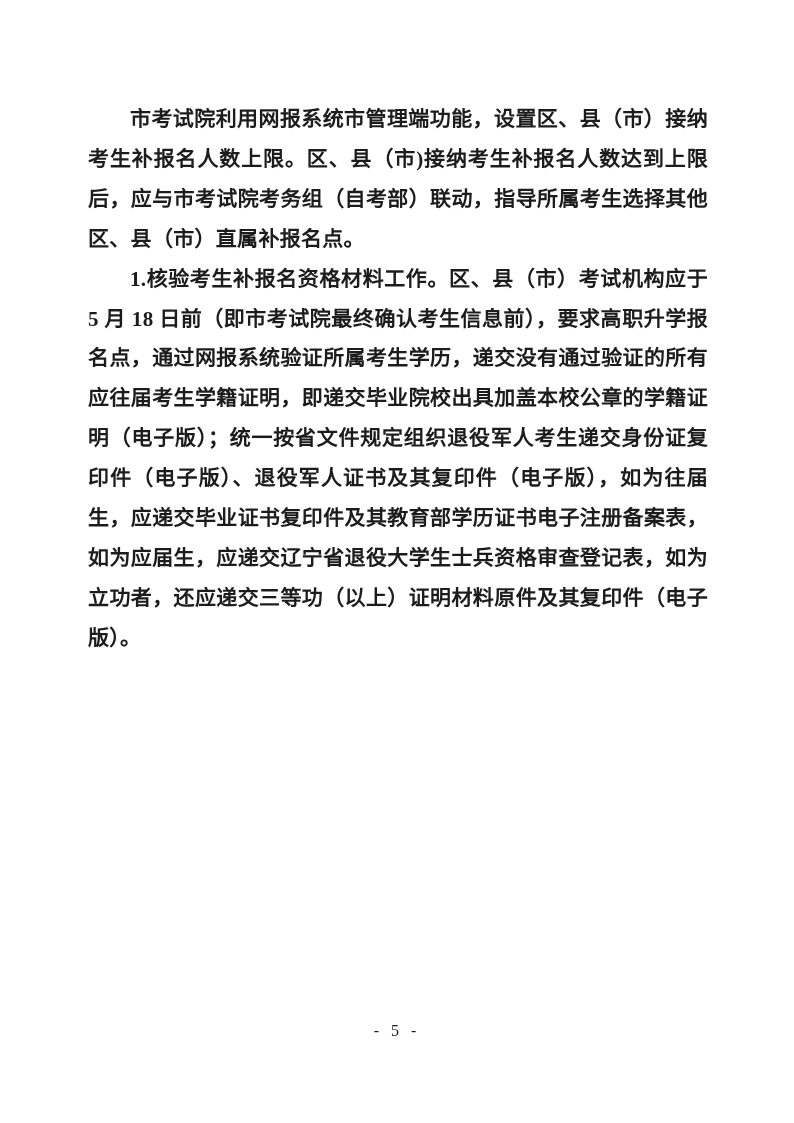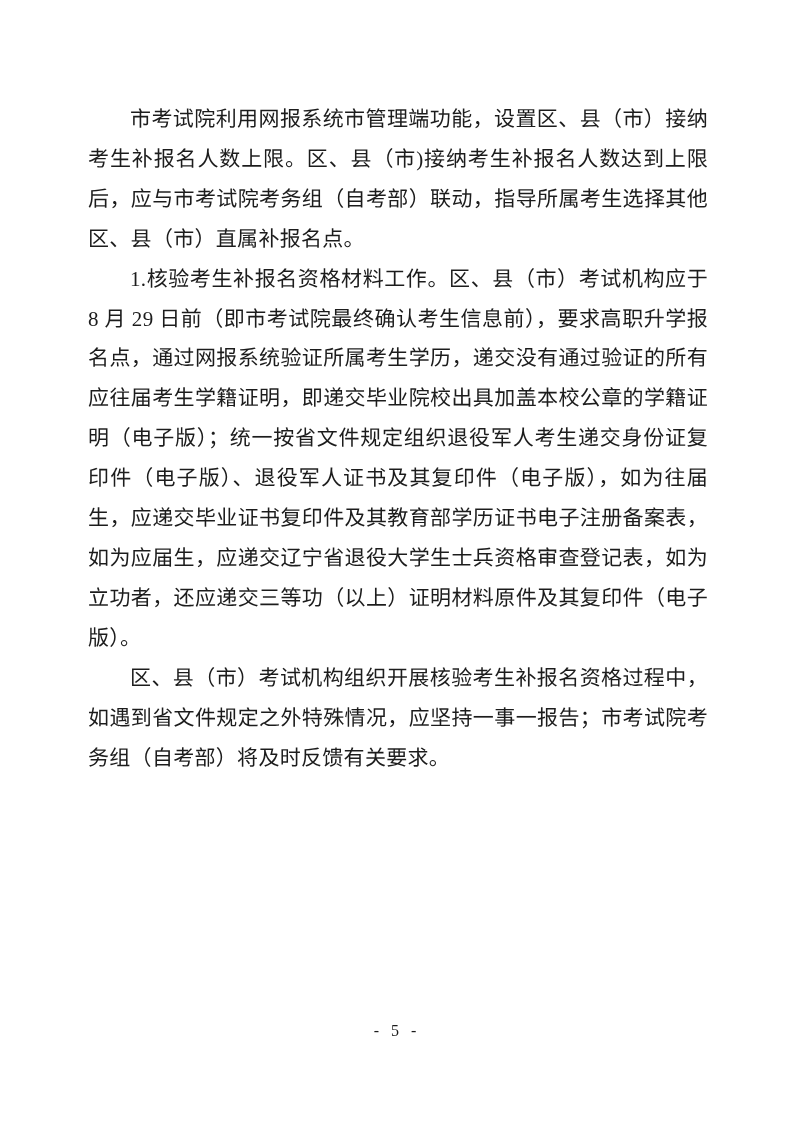--- a/index.html
+++ b/index.html
@@ -25,20 +25,21 @@
   }
   .content p {
     margin: 0;
     font-size: 21px;
     line-height: 39.9px;
     text-align: justify;
     text-justify: inter-ideograph;
     text-indent: 2em;
     letter-spacing: 0.3px;
     word-break: break-all;
+    font-weight: bold;
   }
   .content p.heading {
     font-weight: bold;
     letter-spacing: 0.5px;
   }
   .footer {
     position: absolute;
     left: 0;
     top: 1022px;
     width: 100%;
@@ -51,21 +52,20 @@
 </style>
 </head>
 <body>
 
 <div class="page">
 
   <div class="content">
     <p>市考试院利用网报系统市管理端功能，设置区、县（市）接纳考生补报名人数上限。区、县（市)接纳考生补报名人数达到上限后，应与市考试院考务组（自考部）联动，指导所属考生选择其他区、县（市）直属补报名点。</p>
 
 
-    <p>1.核验考生补报名资格材料工作。区、县（市）考试机构应于 8 月 29 日前（即市考试院最终确认考生信息前），要求高职升学报名点，通过网报系统验证所属考生学历，递交没有通过验证的所有应往届考生学籍证明，即递交毕业院校出具加盖本校公章的学籍证明（电子版）；统一按省文件规定组织退役军人考生递交身份证复印件（电子版）、退役军人证书及其复印件（电子版），如为往届生，应递交毕业证书复印件及其教育部学历证书电子注册备案表，如为应届生，应递交辽宁省退役大学生士兵资格审查登记表，如为立功者，还应递交三等功（以上）证明材料原件及其复印件（电子版）。</p>
+    <p>1.核验考生补报名资格材料工作。区、县（市）考试机构应于 5 月 18 日前（即市考试院最终确认考生信息前），要求高职升学报名点，通过网报系统验证所属考生学历，递交没有通过验证的所有应往届考生学籍证明，即递交毕业院校出具加盖本校公章的学籍证明（电子版）；统一按省文件规定组织退役军人考生递交身份证复印件（电子版）、退役军人证书及其复印件（电子版），如为往届生，应递交毕业证书复印件及其教育部学历证书电子注册备案表，如为应届生，应递交辽宁省退役大学生士兵资格审查登记表，如为立功者，还应递交三等功（以上）证明材料原件及其复印件（电子版）。</p>
 
-    <p>区、县（市）考试机构组织开展核验考生补报名资格过程中，如遇到省文件规定之外特殊情况，应坚持一事一报告；市考试院考务组（自考部）将及时反馈有关要求。</p>
 
   </div>
 
   <div class="footer">- 5 -</div>
 
 </div>
 
 </body></html>

